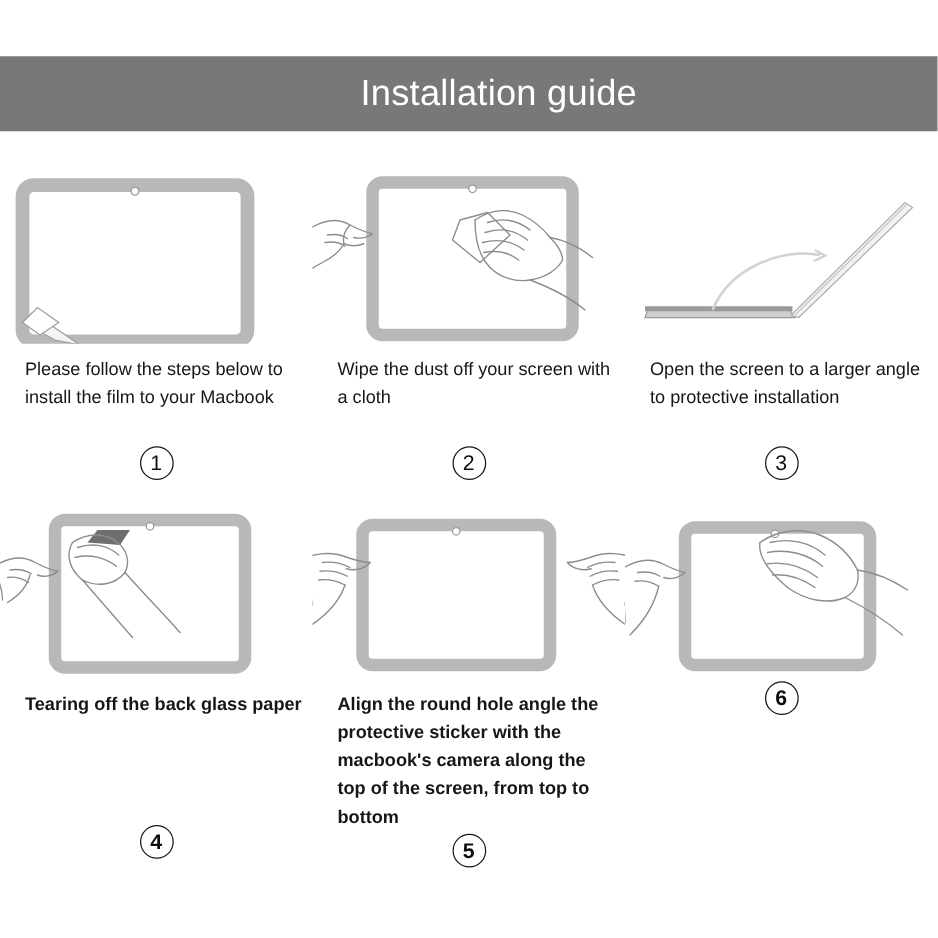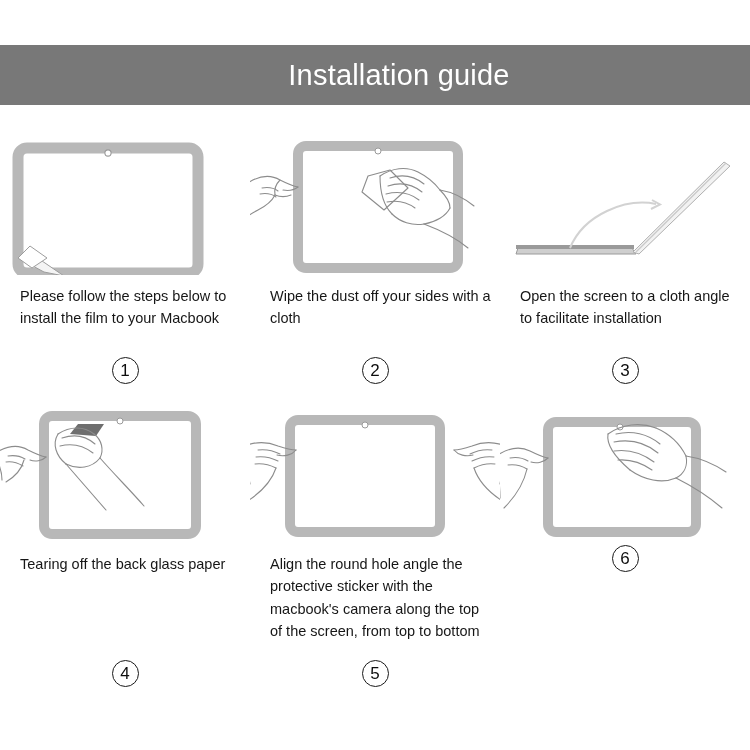--- a/index.html
+++ b/index.html
@@ -89,21 +89,21 @@
     border-radius: 50%;
     display: flex;
     align-items: center;
     justify-content: center;
     font-size: 17px;
     color: #0d0d0d;
     line-height: 1;
     box-sizing: border-box;
   }
 
-  .row-two-wrap { margin-top: 24px; }
+  .row-two-wrap { margin-top: 24px; font-weight: bold; }
 </style>
 </head>
 <body>
 
 <div class="header-bar">
   <div class="header-title">Installation guide</div>
 </div>
 
 <div class="steps-grid">
 
@@ -152,41 +152,41 @@
             <path d="M140 38 C152 34 164 36 174 44"></path>
             <path d="M138 46 C150 42 162 44 172 52"></path>
             <path d="M136 54 C148 51 160 53 169 60"></path>
             <path d="M137 62 C147 60 157 62 165 68"></path>
 
             <path d="M190 50 C202 52 214 58 224 66"></path>
             <path d="M174 84 C190 90 206 98 218 108"></path>
           </g>
         </svg>
       </div>
-      <div class="step-text">Wipe the dust off your sides with a cloth</div>
+      <div class="step-text">Wipe the dust off your screen with a cloth</div>
       <div class="step-num-wrap">
         <div class="step-num">2</div>
       </div>
     </div>
 
     <div class="step-cell">
       <div class="illus">
         <svg width="250" height="135" viewBox="0 0 250 135">
 
           <path d="M18 108 L132 108 L136 114 L16 114 Z" fill="#cfcfcf" stroke="#9a9a9a" stroke-width="1"></path>
           <rect x="16" y="105" width="118" height="4" fill="#9a9a9a"></rect>
 
           <path d="M133 112 L224 22 L230 26 L139 114 Z" fill="#f2f2f2" stroke="#b0b0b0" stroke-width="1"></path>
           <path d="M136 112 L226 23" fill="none" stroke="#c9c9c9" stroke-width="1.2"></path>
 
           <path d="M70 108 C84 74 126 58 156 64" fill="none" stroke="#d2d2d2" stroke-width="2"></path>
           <path d="M152 60 L160 64.5 L151 69" fill="none" stroke="#d2d2d2" stroke-width="2"></path>
         </svg>
       </div>
-      <div class="step-text">Open the screen to a cloth angle to facilitate installation</div>
+      <div class="step-text">Open the screen to a larger angle to protective installation</div>
       <div class="step-num-wrap">
         <div class="step-num">3</div>
       </div>
     </div>
   </div>
 
   <div class="step-row row-two row-two-wrap">
 
     <div class="step-cell">
       <div class="illus">

